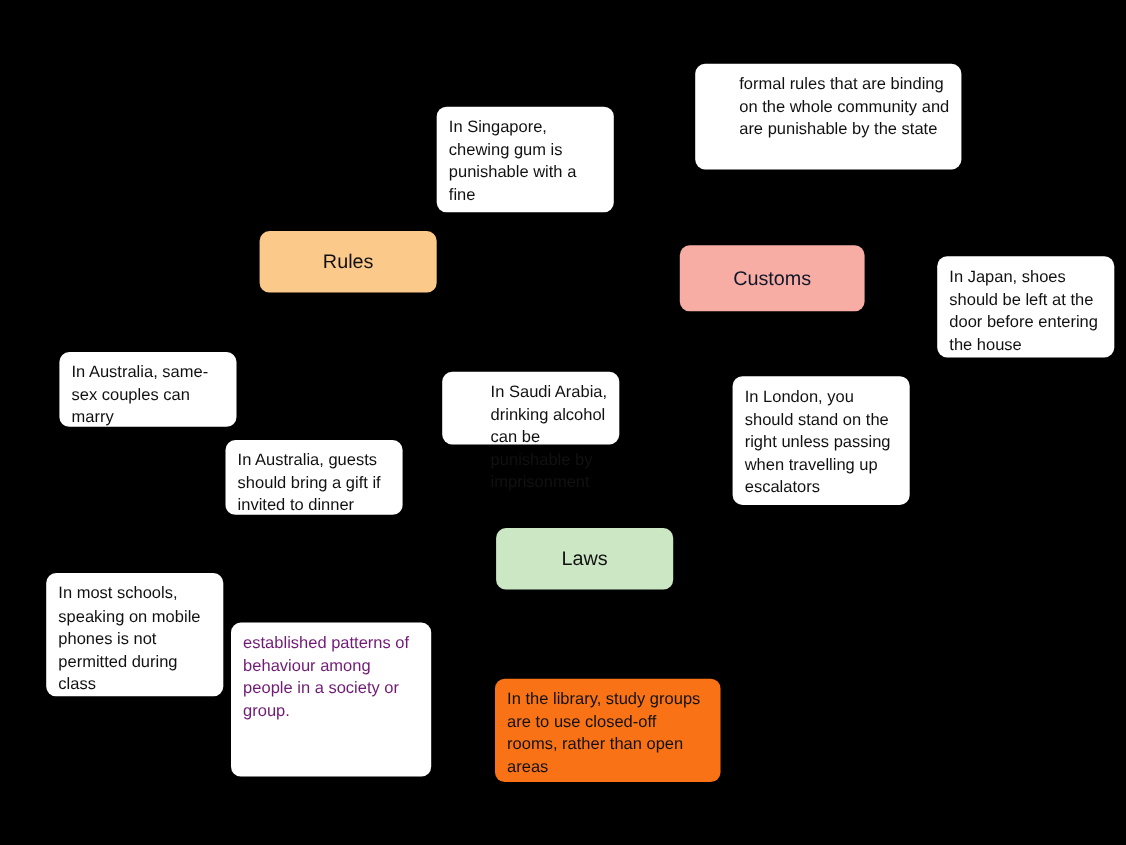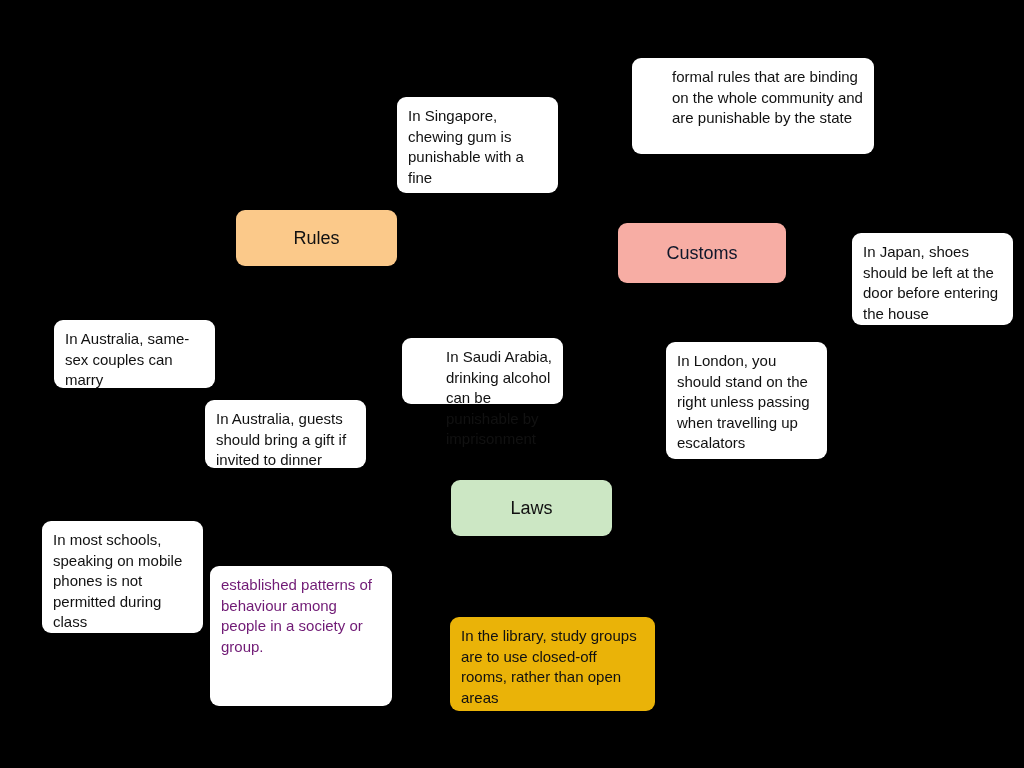--- a/index.html
+++ b/index.html
@@ -45,17 +45,17 @@
     <div class="node note" style="background: rgb(255, 255, 255); color: rgb(17, 17, 17); left: 397px; top: 97px; width: 161px; height: 96px;">In Singapore, chewing gum is punishable with a fine</div>
     <div class="node note" style="background: rgb(255, 255, 255); color: rgb(17, 17, 17); left: 632px; top: 58px; width: 242px; height: 96px; padding-left: 40px;">formal rules that are binding on the whole community and are punishable by the state</div>
     <div class="node note" style="background: rgb(255, 255, 255); color: rgb(17, 17, 17); left: 852px; top: 233px; width: 161px; height: 92px;">In Japan, shoes should be left at the door  before entering the house</div>
     <div class="node note" style="background: rgb(255, 255, 255); color: rgb(17, 17, 17); left: 54px; top: 320px; width: 161px; height: 68px;">In Australia, same-sex couples can marry</div>
     <div class="node note" style="background: rgb(255, 255, 255); color: rgb(17, 17, 17); left: 205px; top: 400px; width: 161px; height: 68px;">In Australia, guests should bring a gift if invited to dinner</div>
     <div class="node note" style="background: rgb(255, 255, 255); color: rgb(17, 17, 17); left: 402px; top: 338px; width: 161px; height: 66px; padding-left: 44px;">In Saudi Arabia, drinking alcohol can be punishable by imprisonment</div>
     <div class="node note" style="background: rgb(255, 255, 255); color: rgb(17, 17, 17); left: 666px; top: 342px; width: 161px; height: 117px;">In London, you should stand on the right unless passing when travelling up escalators</div>
     <div class="node note" style="background: rgb(255, 255, 255); color: rgb(17, 17, 17); left: 3px; top: 521px; width: 161px; height: 112px; margin-left: 39px;">In most schools, speaking on mobile phones is not permitted during class</div>
     <div class="node note" style="background: rgb(255, 255, 255); color: #701a75; left: 210px; top: 566px; width: 182px; height: 140px;">established patterns of
 behaviour among people in a society or group.</div>
-    <div class="node note" style="background: #eab308; color: rgb(17, 17, 17); left: 450px; top: 617px; width: 205px; height: 94px;">In the library, study groups are to use closed-off rooms, rather than open areas</div>
+    <div class="node note" style="background: #f97316; color: rgb(17, 17, 17); left: 450px; top: 617px; width: 205px; height: 94px;">In the library, study groups are to use closed-off rooms, rather than open areas</div>
     <div class="node concept" style="background: rgb(251, 201, 138); color: rgb(17, 17, 17); left: 208px; top: 210px; width: 161px; height: 56px;">Rules</div>
     <div class="node concept" style="background: rgb(247, 173, 164); color: #0f172a; left: 590px; top: 223px; width: 168px; height: 60px;">Customs</div>
     <div class="node concept" style="background: rgb(204, 231, 196); color: rgb(17, 17, 17); left: 423px; top: 480px; width: 161px; height: 56px;">Laws</div>
   </div>
 
 </body></html>

